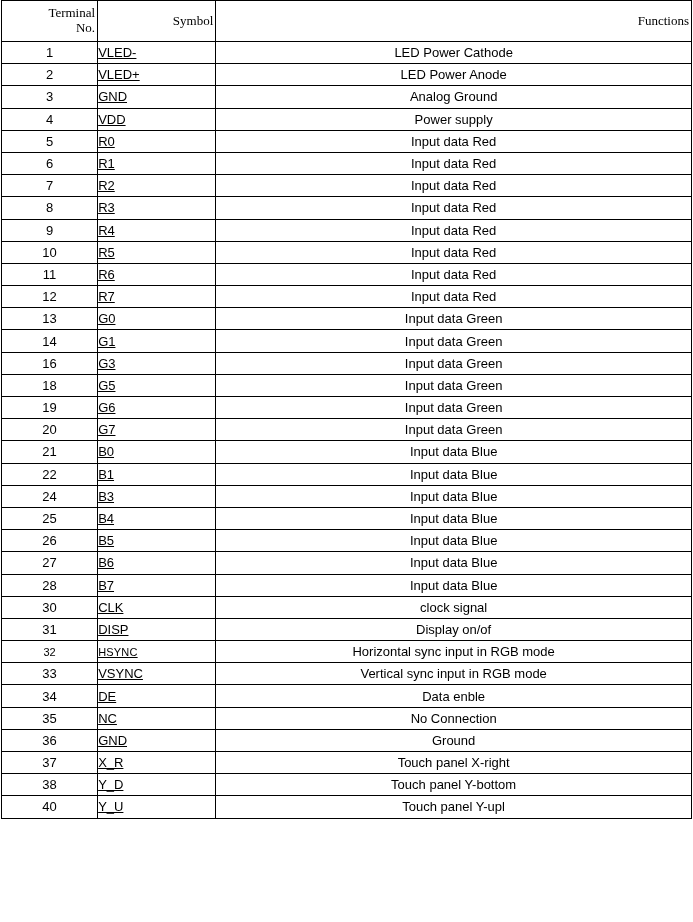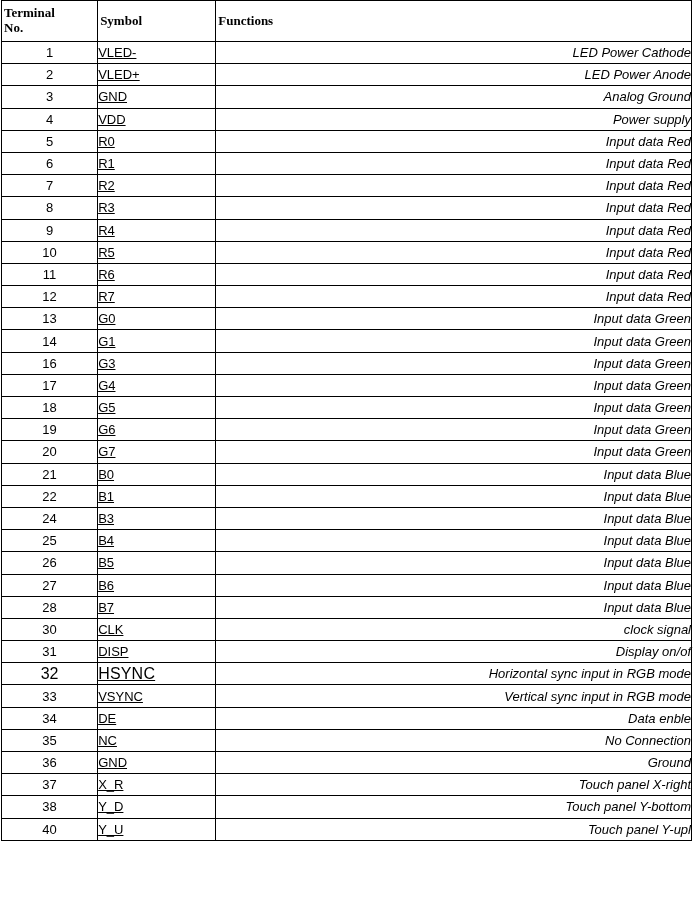--- a/index.html
+++ b/index.html
@@ -27,23 +27,23 @@
     table-layout: fixed;
   }
   table.pinout th,
   table.pinout td {
     border: 1px solid #000000;
     padding: 0;
     vertical-align: middle;
   }
   table.pinout thead th {
     font-family: "Liberation Serif", serif;
-    font-weight: bold;
+    font-weight: normal;
     font-size: 13px;
-    text-align: left;
+    text-align: right;
     line-height: 1.15;
     height: 38px;
     padding: 1px 2px;
   }
   col.c-term { width: 96px; }
   col.c-sym  { width: 118px; }
   col.c-func { width: 475px; }
 
   table.pinout tbody td {
     height: 21.2px;
@@ -51,28 +51,27 @@
     font-size: 13px;
   }
   td.term {
     text-align: center;
   }
   td.sym {
     text-align: left;
     text-decoration: underline;
   }
   td.func {
-    text-align: right;
+    text-align: center;
     padding-left: 4px;
-    font-style: italic;
   }
   
   tr.small td.term,
   tr.small td.sym {
-    font-size: 16px;
+    font-size: 11px;
   }
   tr.small td.sym {
     letter-spacing: 0.2px;
   }
 </style>
 </head>
 <body>
 
 <div class="page">
   <table class="pinout">
@@ -161,25 +160,20 @@
           <td class="term">14</td>
           <td class="sym">G1</td>
           <td class="func">Input data Green</td>
         </tr>
         <tr>
           <td class="term">16</td>
           <td class="sym">G3</td>
           <td class="func">Input data Green</td>
         </tr>
         <tr>
-          <td class="term">17</td>
-          <td class="sym">G4</td>
-          <td class="func">Input data Green</td>
-        </tr>
-        <tr>
           <td class="term">18</td>
           <td class="sym">G5</td>
           <td class="func">Input data Green</td>
         </tr>
         <tr>
           <td class="term">19</td>
           <td class="sym">G6</td>
           <td class="func">Input data Green</td>
         </tr>
         <tr>

